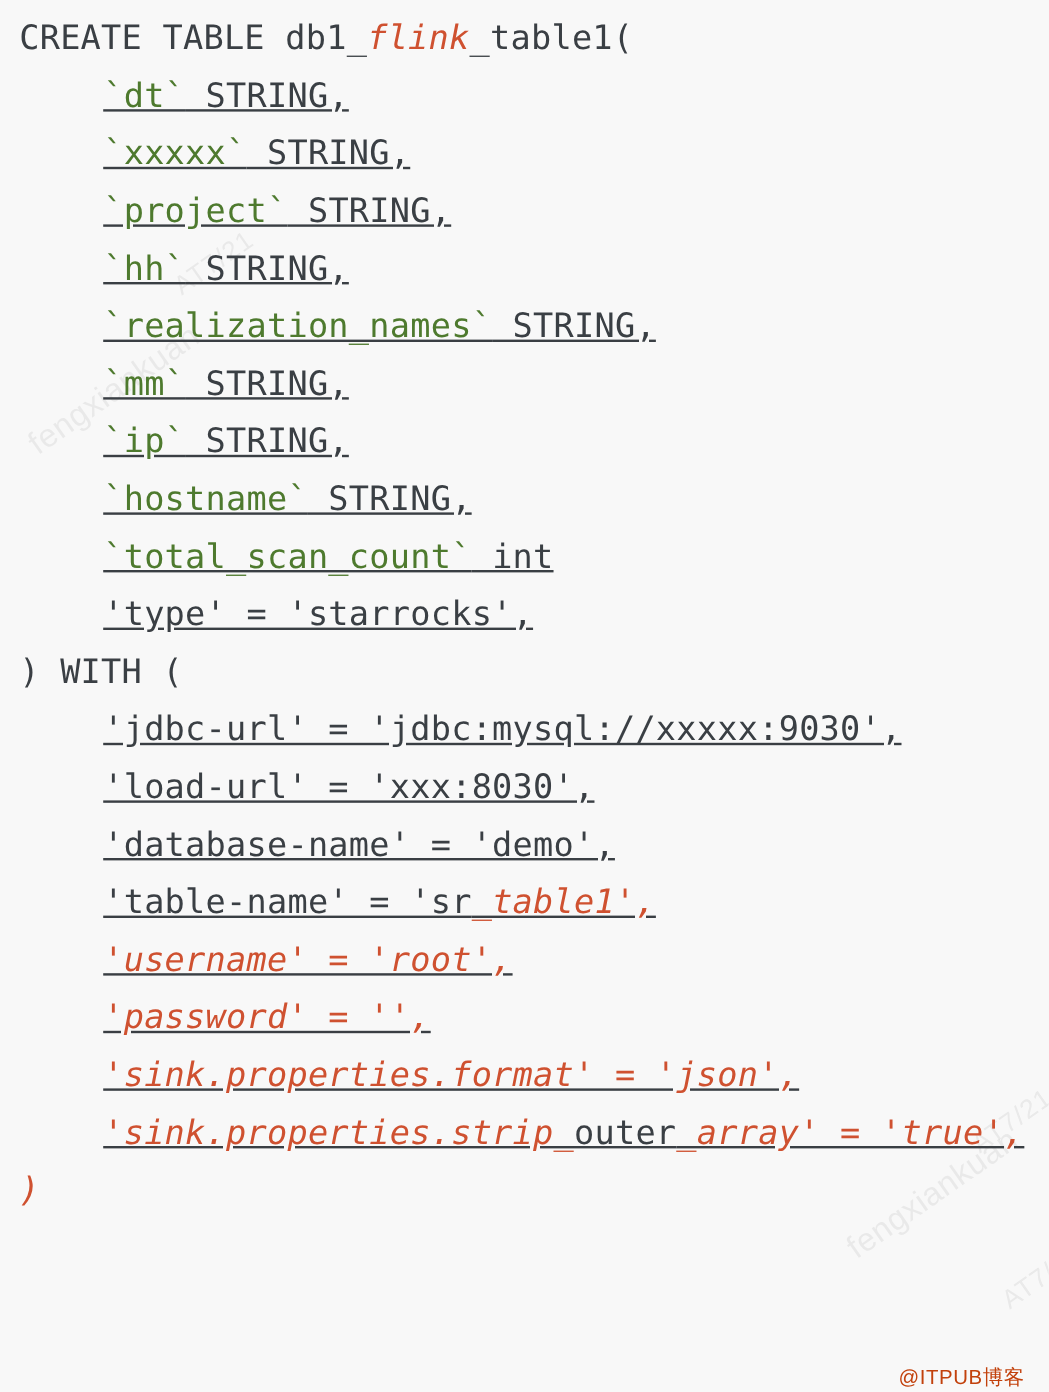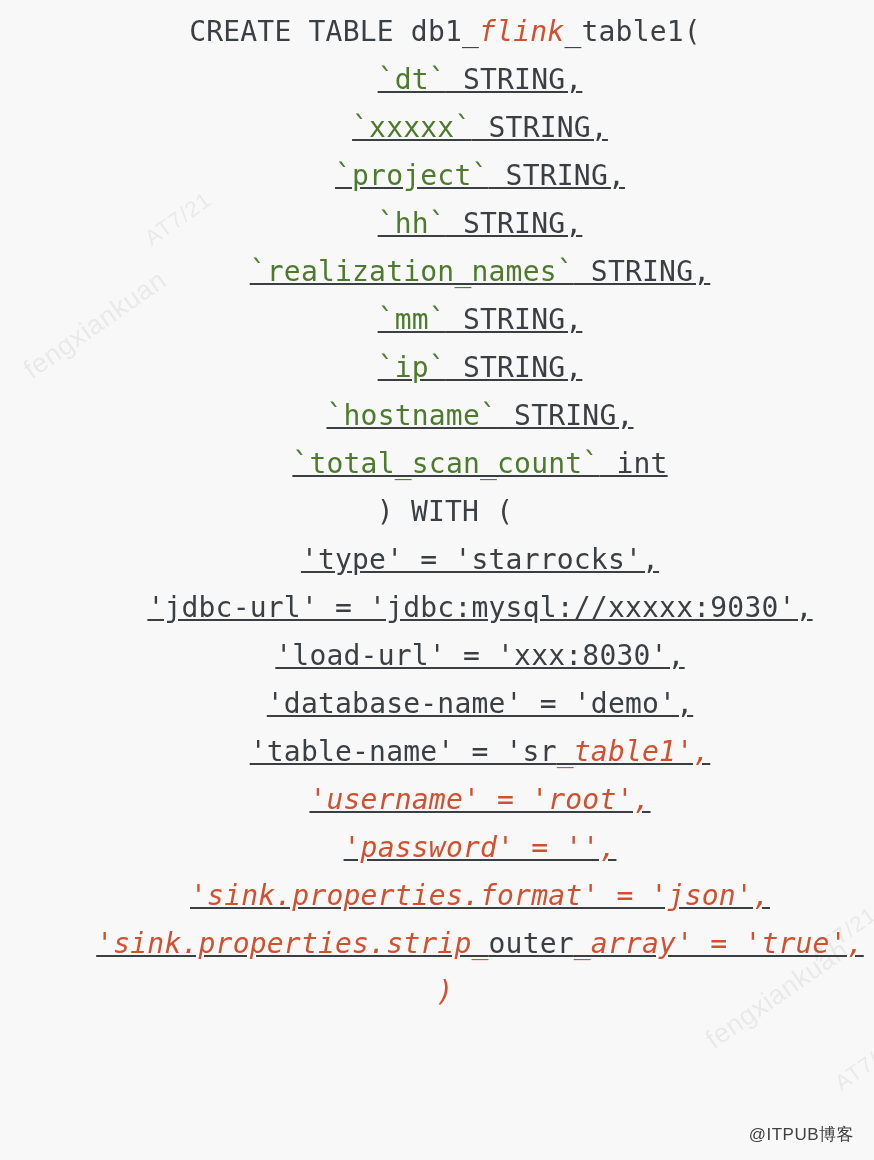--- a/index.html
+++ b/index.html
@@ -38,46 +38,45 @@
     transform-origin: left top;
   }
   .wm-a { font-size: 27px; letter-spacing: 0.5px; }
   .wm-b { font-size: 22px; letter-spacing: 1px; }
 
   
   .code-layer {
     position: relative;
     z-index: 2;
     padding: 8px 0 0 0;
-    text-align: center;
   }
   .line {
     height: 48px;
     line-height: 48px;
     font-size: 28px;
     white-space: pre;
     color: #3a3f44;
     padding-left: 16px;
     letter-spacing: 0.2px;
   }
   .line.indent { padding-left: 86px; text-decoration: underline; }
 
   .tok-plain  { color: #3a3f44; }
   .tok-ident  { color: #4e7a2e; }
   .tok-accent { color: #cf5130; font-style: italic; }
 
   
   .footer-mark {
     position: absolute;
     right: 20px;
-    bottom: 14px;
+    bottom: 1px;
     z-index: 3;
     font-family: "Liberation Sans", sans-serif;
     font-size: 17px;
-    color: #404040;
+    color: #c2410c;
     letter-spacing: 0.5px;
   }
 </style>
 </head>
 <body>
 
 <div id="code-surface">
 
   <div class="wm-layer" id="wm-layer">
       <div class="wm wm-a" style="left: 18px; top: 360px; transform: rotate(-35deg);">fengxiankuan</div>
@@ -91,22 +90,22 @@
       <div class="line"><span class="tok-plain">CREATE TABLE db1_</span><span class="tok-accent">flink</span><span class="tok-plain">_table1(</span></div>
       <div class="line indent"><span class="tok-ident">`dt`</span><span class="tok-plain"> STRING,</span></div>
       <div class="line indent"><span class="tok-ident">`xxxxx`</span><span class="tok-plain"> STRING,</span></div>
       <div class="line indent"><span class="tok-ident">`project`</span><span class="tok-plain"> STRING,</span></div>
       <div class="line indent"><span class="tok-ident">`hh`</span><span class="tok-plain"> STRING,</span></div>
       <div class="line indent"><span class="tok-ident">`realization_names`</span><span class="tok-plain"> STRING,</span></div>
       <div class="line indent"><span class="tok-ident">`mm`</span><span class="tok-plain"> STRING,</span></div>
       <div class="line indent"><span class="tok-ident">`ip`</span><span class="tok-plain"> STRING,</span></div>
       <div class="line indent"><span class="tok-ident">`hostname`</span><span class="tok-plain"> STRING,</span></div>
       <div class="line indent"><span class="tok-ident">`total_scan_count`</span><span class="tok-plain"> int</span></div>
+      <div class="line indent"><span class="tok-plain">'type' = 'starrocks',</span></div>
       <div class="line"><span class="tok-plain">) WITH (</span></div>
-      <div class="line indent"><span class="tok-plain">'type' = 'starrocks',</span></div>
       <div class="line indent"><span class="tok-plain">'jdbc-url' = 'jdbc:mysql://xxxxx:9030',</span></div>
       <div class="line indent"><span class="tok-plain">'load-url' = 'xxx:8030',</span></div>
       <div class="line indent"><span class="tok-plain">'database-name' = 'demo',</span></div>
       <div class="line indent"><span class="tok-plain">'table-name' = 'sr</span><span class="tok-accent">_table1',</span></div>
       <div class="line indent"><span class="tok-accent">'username' = 'root',</span></div>
       <div class="line indent"><span class="tok-accent">'password' = '',</span></div>
       <div class="line indent"><span class="tok-accent">'sink.properties.format' = 'json',</span></div>
       <div class="line indent"><span class="tok-accent">'sink.properties.strip_</span><span class="tok-plain">outer</span><span class="tok-accent">_array' = 'true',</span></div>
       <div class="line"><span class="tok-accent">)</span></div>
     </div>

